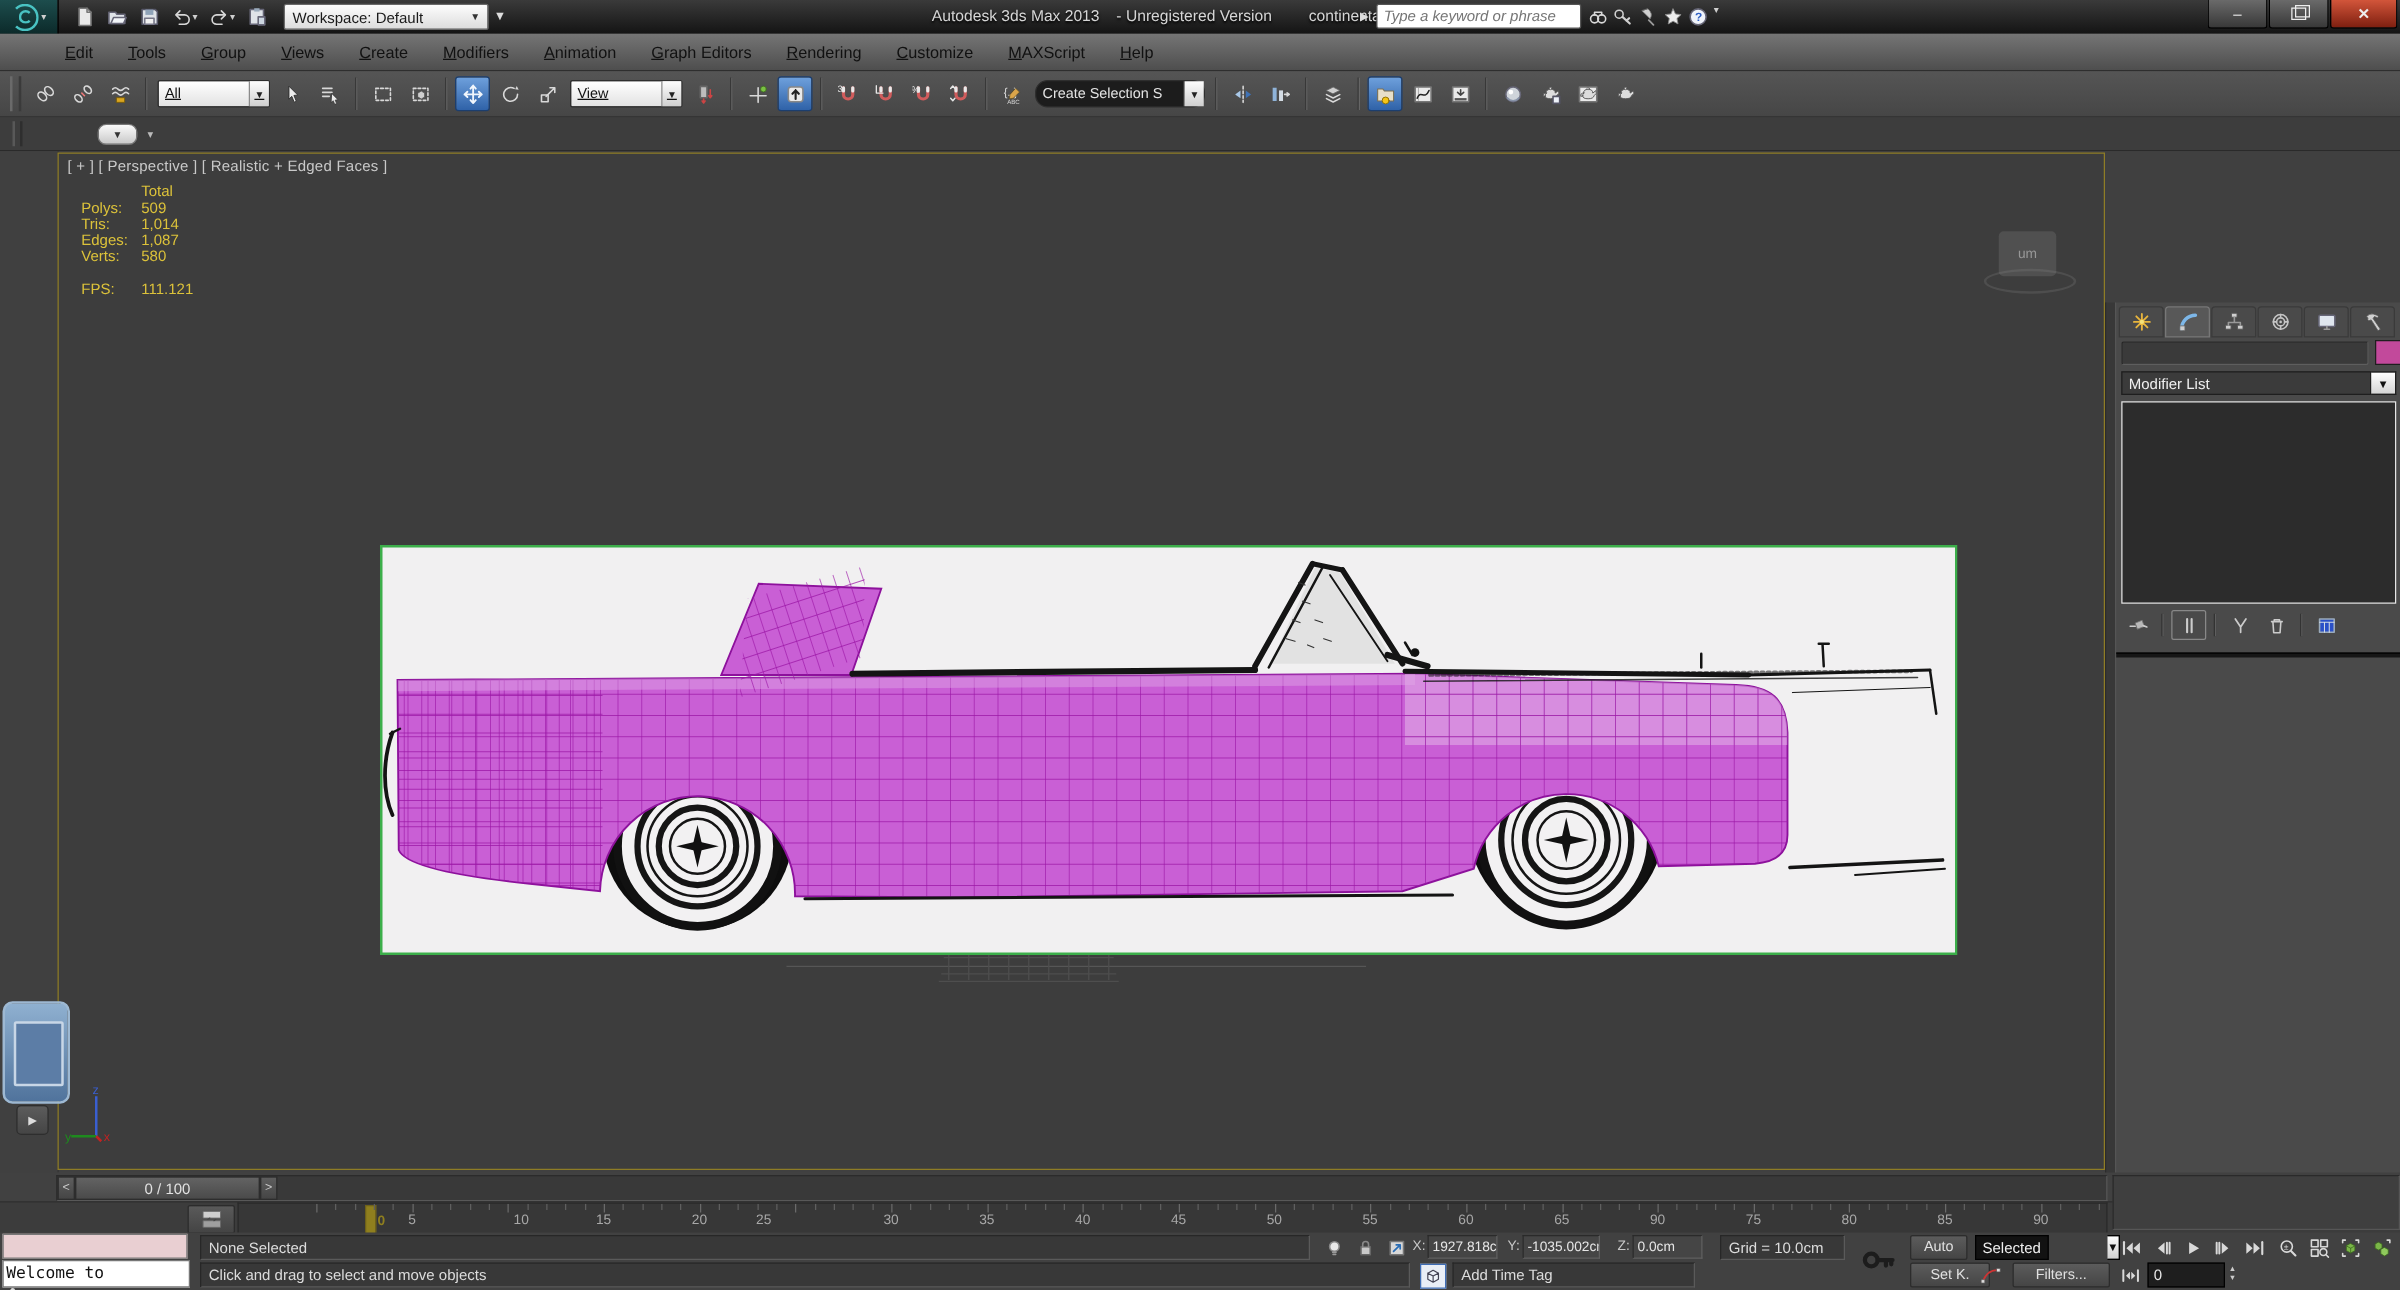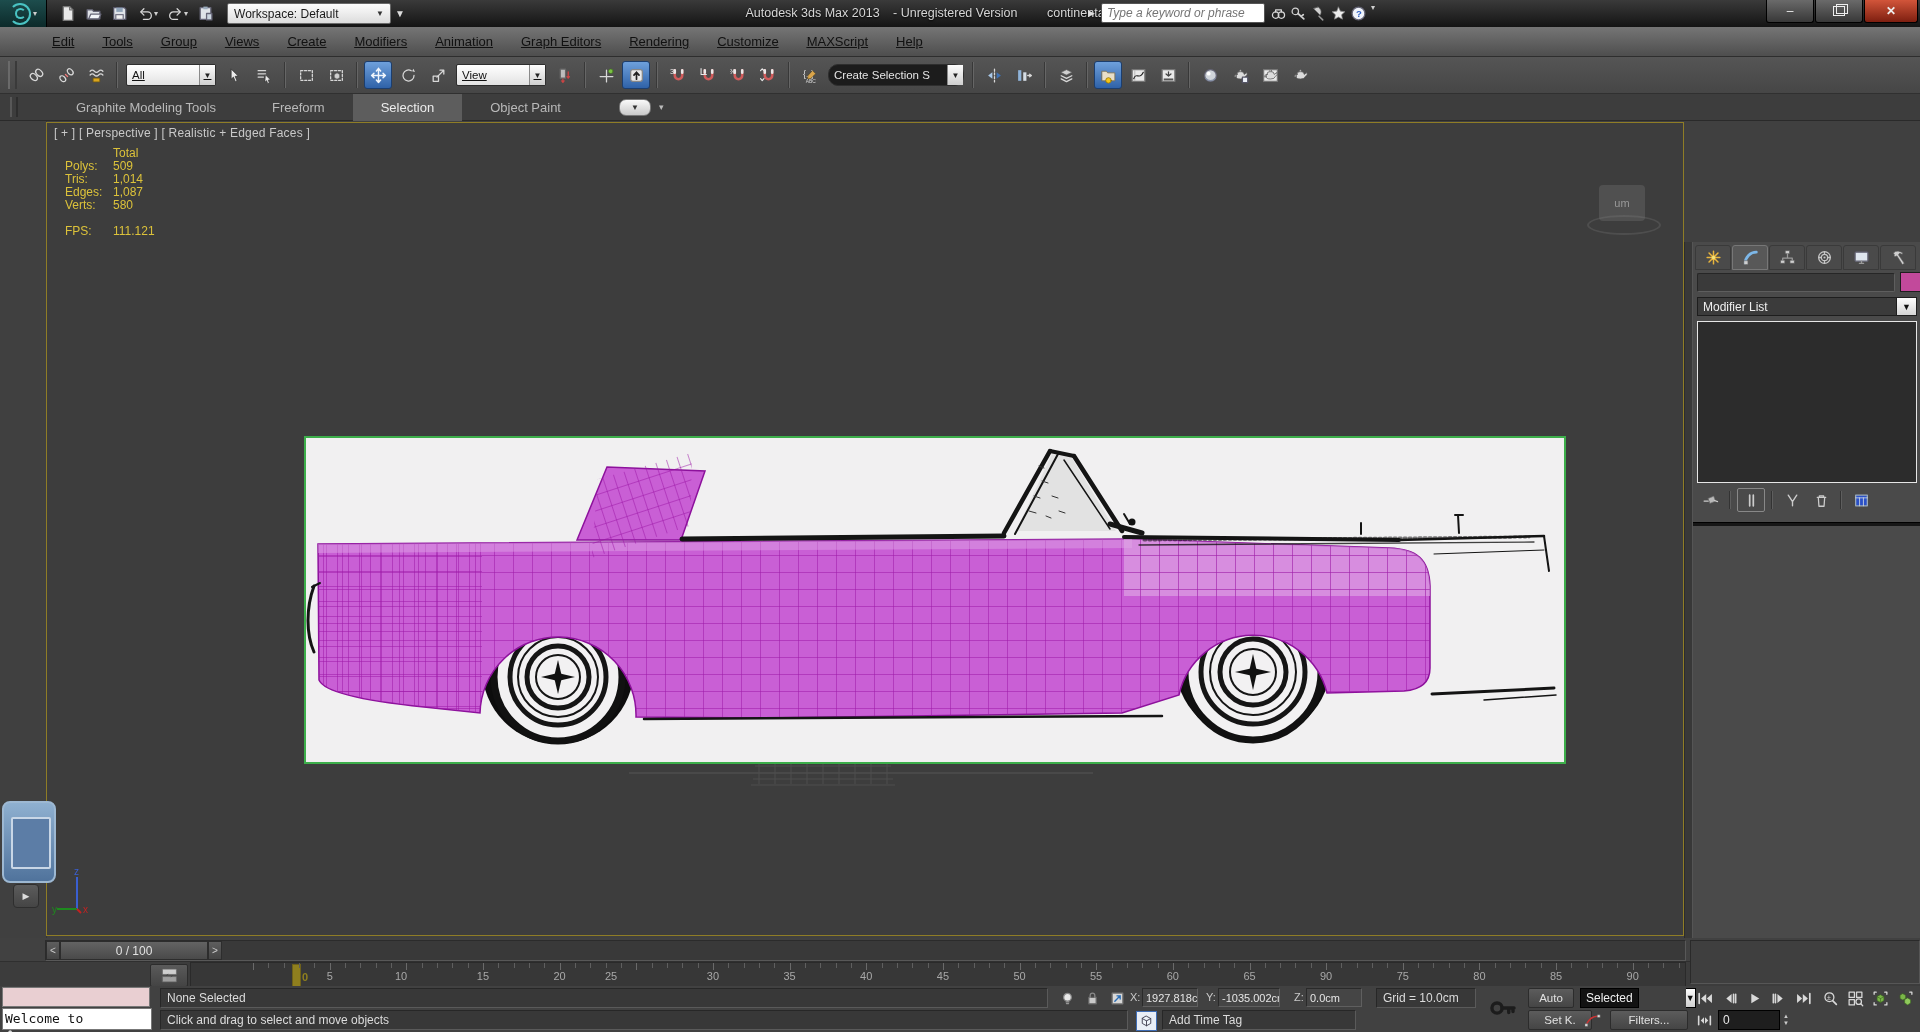--- a/index.html
+++ b/index.html
@@ -41,21 +41,21 @@
     background:linear-gradient(#6a6a6a,#383838);display:flex;align-items:center;justify-content:center;
     color:#eee;font-size:12px;border-radius:0 0 3px 3px;margin-left:1px;}
   .win-btn.close{background:linear-gradient(#d2553a,#7e1f10);width:52px;font-weight:bold;}
   .win-btn .restore-glyph{width:10px;height:8px;border:1px solid #eee;position:relative;background:transparent;}
   .win-btn .restore-glyph:after{content:"";position:absolute;left:2px;top:-3px;width:10px;height:8px;border:1px solid #eee;}
 
   
   #menubar{left:0;top:27px;width:1920px;height:30px;
     background:linear-gradient(#757575,#4e4e4e);border-bottom:1px solid #2e2e2e;
     display:flex;align-items:center;padding-left:38px;box-sizing:border-box;}
-  .mb-item{display:inline-block;padding:16px 14px;color:#111;font-size:13px;line-height:29px;text-decoration:underline;}
+  .mb-item{display:inline-block;padding:16px 14px;color:#111;font-size:13px;line-height:29px;}
   .mb-item::first-letter{text-decoration:underline;}
 
   
   #toolbar{left:0;top:57px;width:1920px;height:37px;background:linear-gradient(#555,#464646);
     border-bottom:1px solid #303030;display:flex;align-items:center;padding-left:4px;box-sizing:border-box;}
   .tb-handle{width:5px;height:28px;border-left:2px solid #6a6a6a;border-right:2px solid #3a3a3a;margin:0 4px;}
   .tb-btn{width:28px;height:28px;border-radius:3px;display:flex;align-items:center;justify-content:center;margin:0 1px;}
   .tb-btn.active{background:linear-gradient(#6ea0dc,#2f62a8);border:1px solid #1c3e6e;box-sizing:border-box;}
   .tb-sep{width:1px;height:26px;background:#383838;border-right:1px solid #666;margin:0 5px;}
   .tb-combo{height:20px;border:1px solid #2e2e2e;border-radius:2px;display:flex;align-items:center;margin:0 3px;}
@@ -587,26 +587,20 @@
           <svg width="17" height="17" viewBox="0 0 16 16" fill="none" stroke="#d8d8d8" stroke-width="1.2" stroke-linecap="round" stroke-linejoin="round">
             <path d="M4.5 7 q-2.5 0 -2 2.5 l1.6-.4 M4.5 7 q0-2.8 3.5-2.8 t3.5 2.8 l2.3-1.8 q1.5 2-1.3 3.8 q-.5 2.3-4.5 2.3 t-4.1-2.1 q-.3-1 1-2.2z" fill="#dcdcdc" stroke="#555" stroke-width=".7"></path>
             <circle cx="8" cy="3.6" r=".9" fill="#dcdcdc" stroke="#555" stroke-width=".5"></circle>
           </svg>
         </span>
       </span>
     </div>
 
   <div id="ribbon" class="abs">
     <span class="rb-handle"></span>
-    <span id="ribbon-tabs" style="display:flex;">
-        <span class="rb-tab">Graphite Modeling Tools</span>
-        <span class="rb-tab">Freeform</span>
-        <span class="rb-tab active">Selection</span>
-        <span class="rb-tab">Object Paint</span>
-      </span>
     <span id="ribbon-min">▼</span>
     <span id="ribbon-min-dd">▾</span>
   </div>
 
   <div id="workarea" class="abs">
     <div id="left-strip" class="abs">
       <div id="vp-flyout-btn" class="abs">▶</div>
     </div>
 
     <div id="viewport" class="abs">
@@ -964,21 +958,21 @@
         <span class="tick major" style="left:1365.0px"></span>
         <span class="tick" style="left:1380.4px"></span>
         <span class="tick" style="left:1395.7px"></span>
         <span class="tick" style="left:1411.0px"></span>
         <span class="tick" style="left:1426.4px"></span>
         <span class="tick major" style="left:1441.7px"></span>
         <span class="tick" style="left:1457.0px"></span>
         <span class="tick" style="left:1472.4px"></span>
         <span class="tick" style="left:1487.7px"></span>
         <span class="rlabel" style="left:138.7px">5</span>
-        <span class="rlabel" style="left:210px">10</span>
+        <span class="rlabel" style="left:226px">10</span>
         <span class="rlabel" style="left:291.9px">15</span>
         <span class="rlabel" style="left:368.6px">20</span>
         <span class="rlabel" style="left:420px">25</span>
         <span class="rlabel" style="left:521.9px">30</span>
         <span class="rlabel" style="left:598.5px">35</span>
         <span class="rlabel" style="left:675.2px">40</span>
         <span class="rlabel" style="left:751.9px">45</span>
         <span class="rlabel" style="left:828.5px">50</span>
         <span class="rlabel" style="left:905.1px">55</span>
         <span class="rlabel" style="left:981.8px">60</span>

